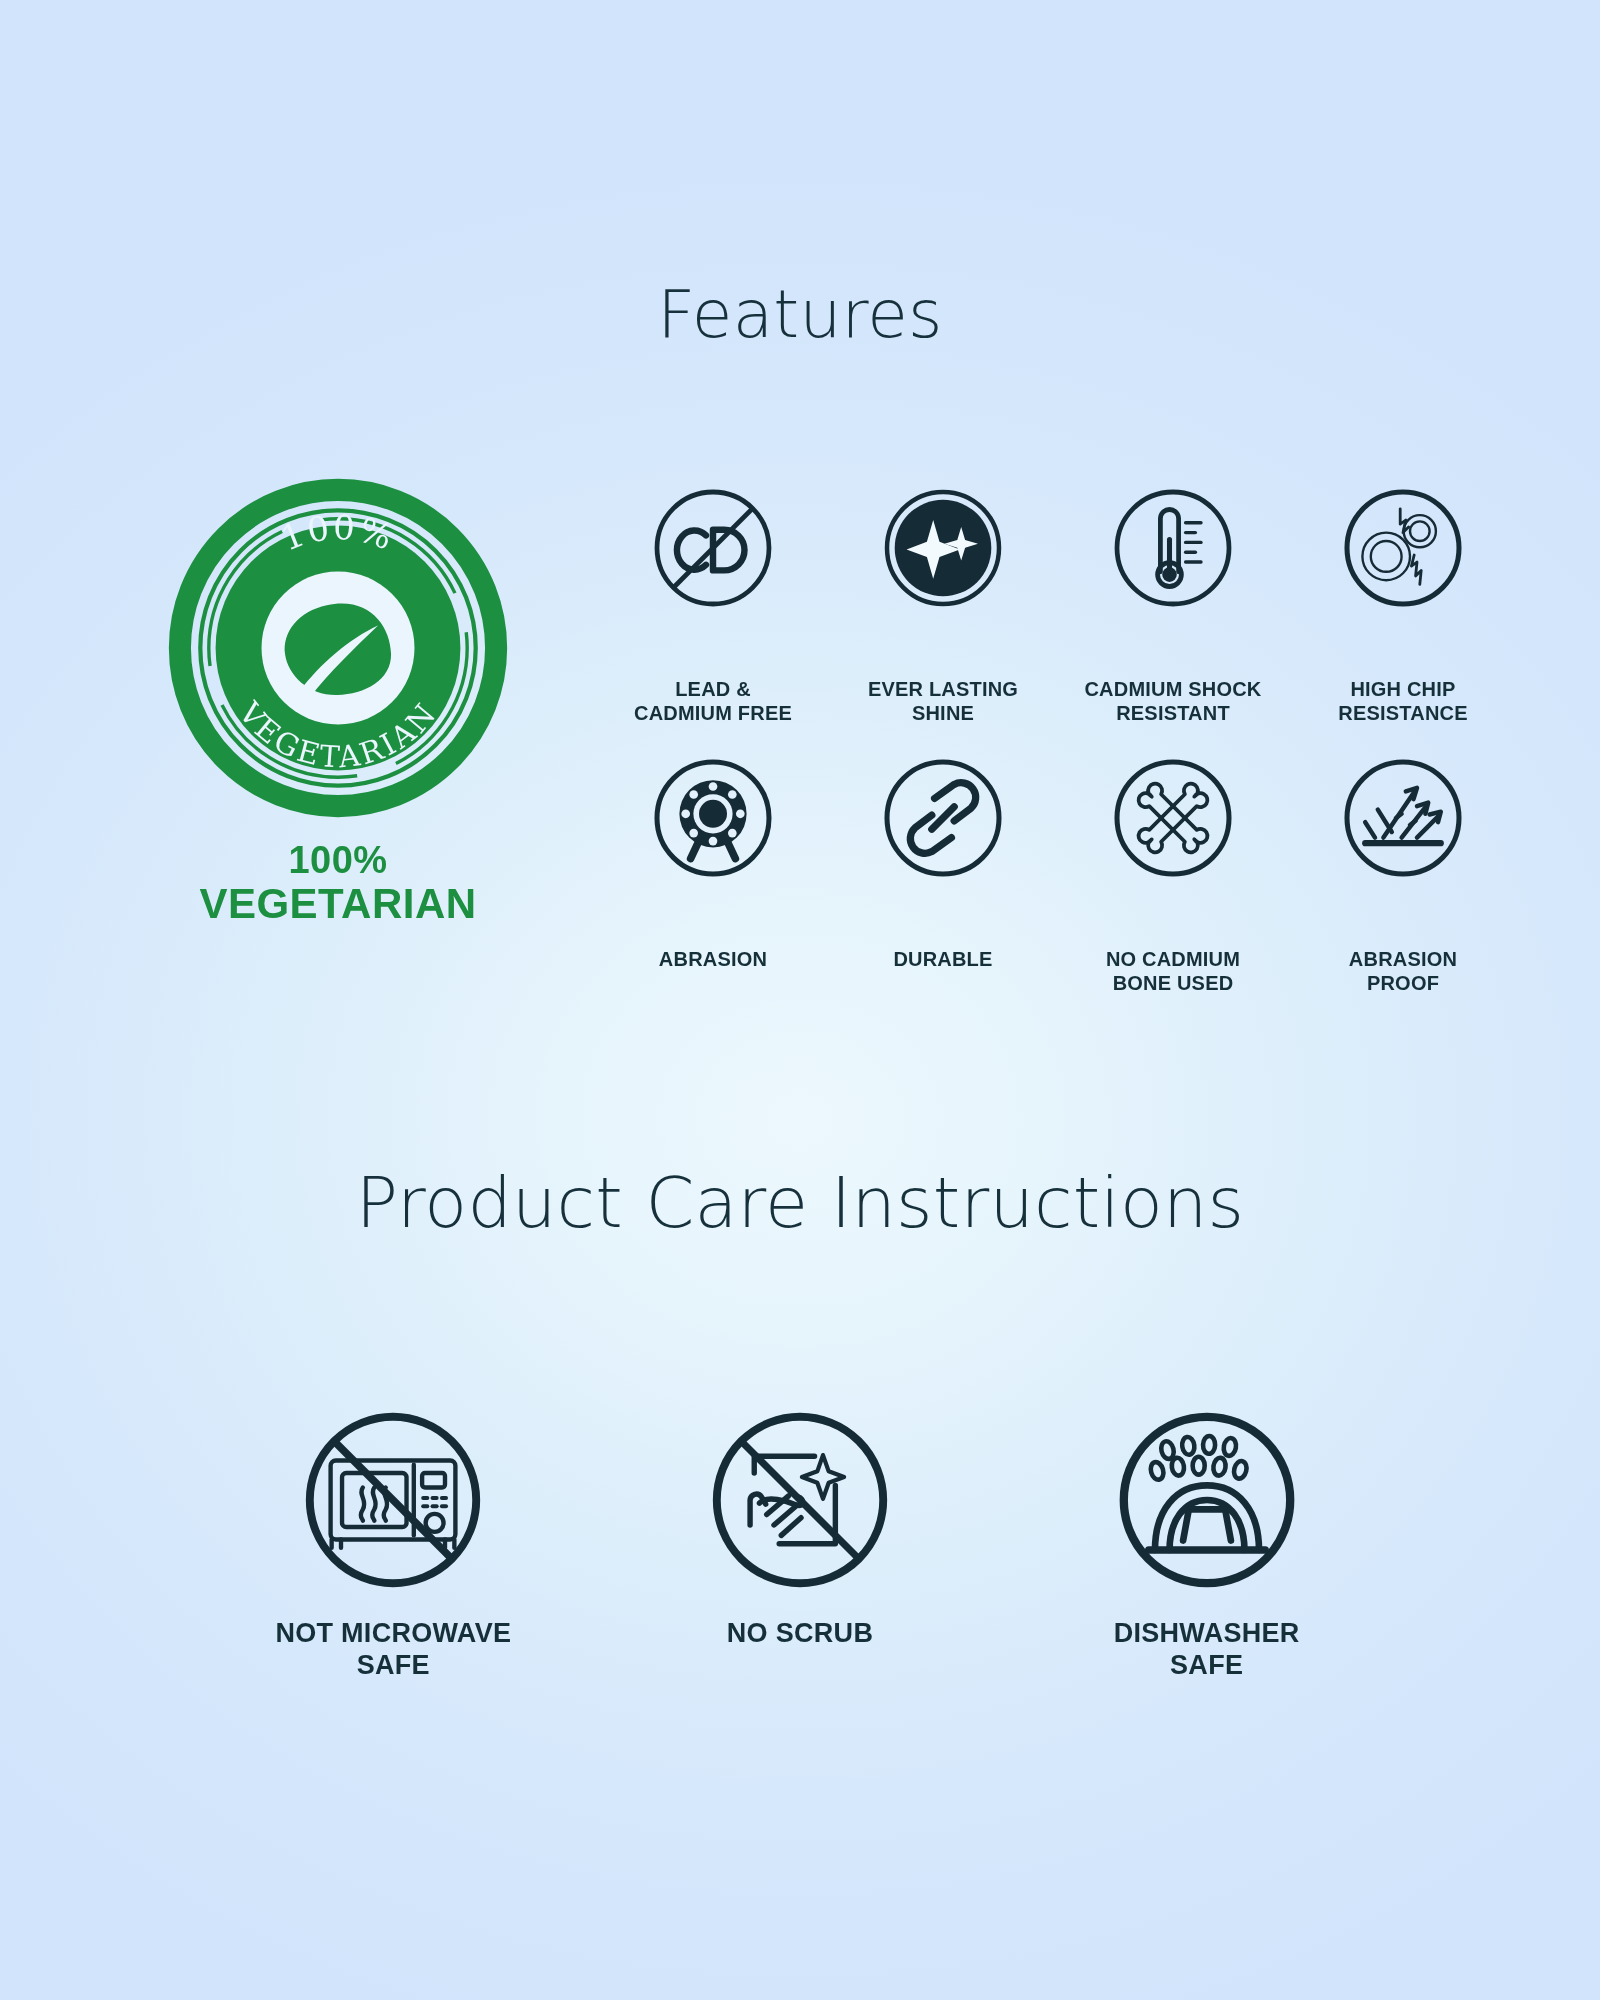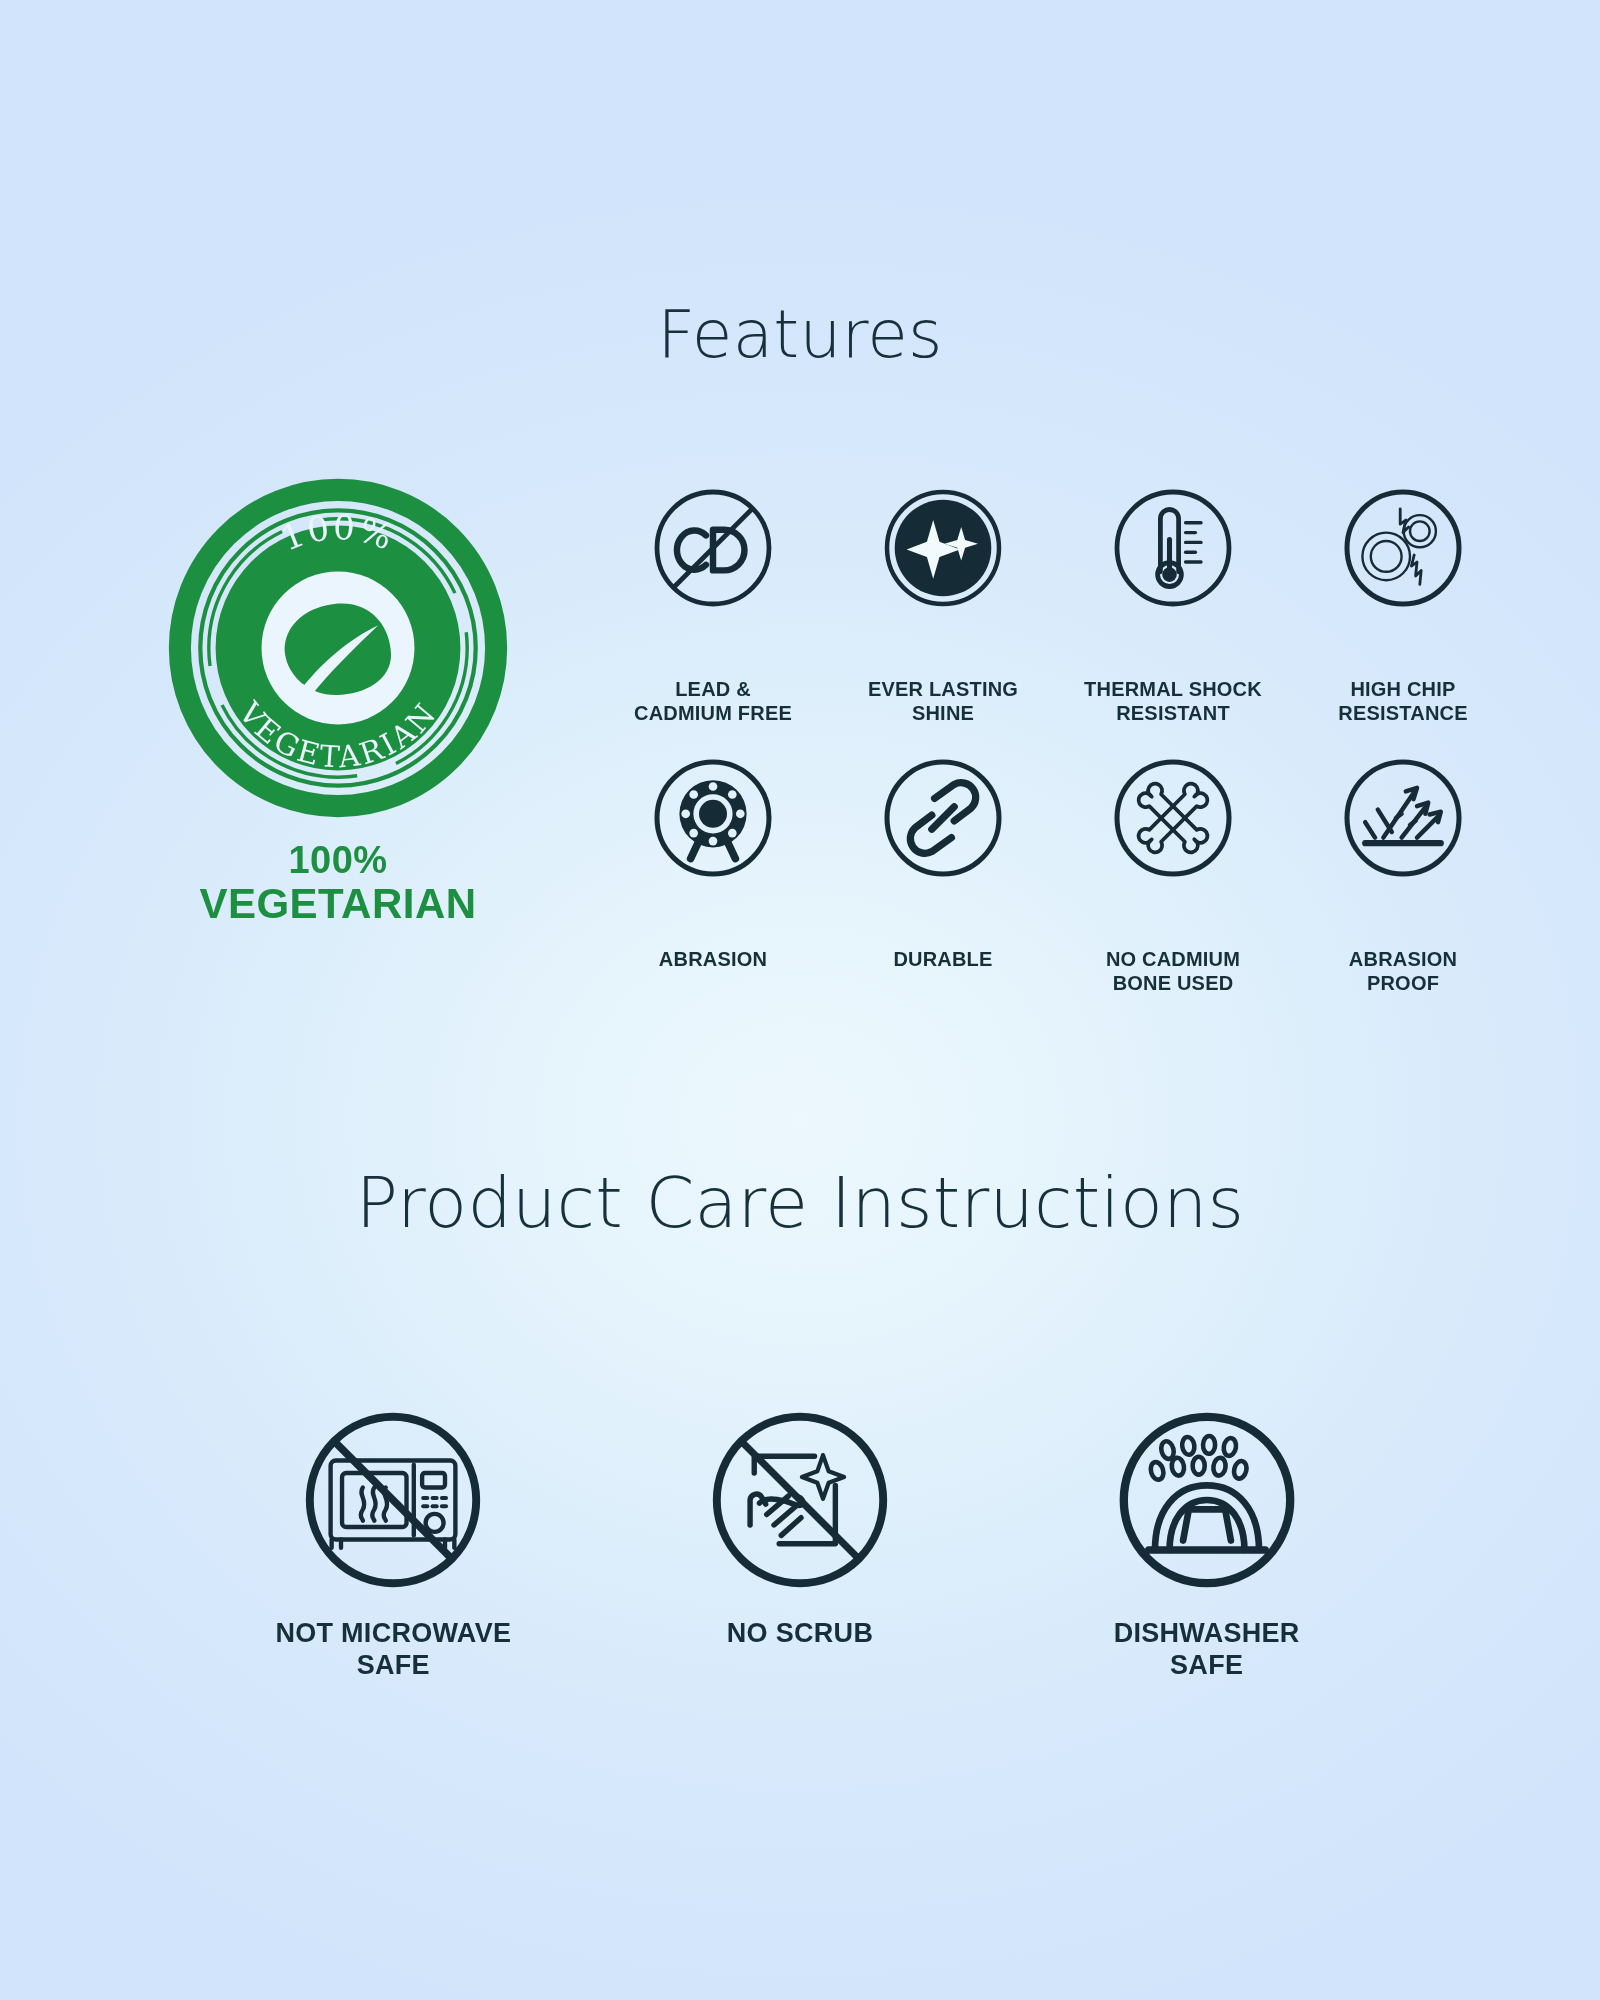--- a/index.html
+++ b/index.html
@@ -33,21 +33,20 @@
     letter-spacing: 0.2px;
     font-family: "DejaVu Sans", sans-serif;
   }
   #features-title {
     position: absolute;
     top: 282px;
     left: 0;
     width: 1600px;
     font-size: 66px;
     line-height: 1;
-    margin-top: 20px;
   }
   #care-title {
     position: absolute;
     top: 1168px;
     left: 0;
     width: 1600px;
     font-size: 70px;
     line-height: 1;
   }
 
@@ -204,21 +203,21 @@
         <line class="ink" x1="47.5" y1="44" x2="47.5" y2="66" stroke-width="3.6" stroke-linecap="round"></line>
         <g class="ink" stroke-width="2.4" stroke-linecap="round">
           <line x1="59" y1="32" x2="70" y2="32"></line>
           <line x1="59" y1="39" x2="66" y2="39"></line>
           <line x1="59" y1="46" x2="70" y2="46"></line>
           <line x1="59" y1="53" x2="66" y2="53"></line>
           <line x1="59" y1="60" x2="70" y2="60"></line>
         </g>
       </svg>
       <div class="cap">
-        <span>THERMAL SHOCK</span><br><span>RESISTANT</span>
+        <span>CADMIUM SHOCK</span><br><span>RESISTANT</span>
       </div>
     </div>
 
     <div class="feature-cell">
       <svg class="ic" viewBox="0 0 100 100">
         <circle class="ink" cx="50" cy="50" r="40" stroke-width="3.6"></circle>
         <circle class="ink" cx="38" cy="56" r="17" stroke-width="1.7"></circle>
         <circle class="ink" cx="38" cy="56" r="11" stroke-width="1.7"></circle>
         <circle class="ink" cx="62" cy="38" r="11.5" stroke-width="1.7"></circle>
         <circle class="ink" cx="62" cy="38" r="7" stroke-width="1.7"></circle>

